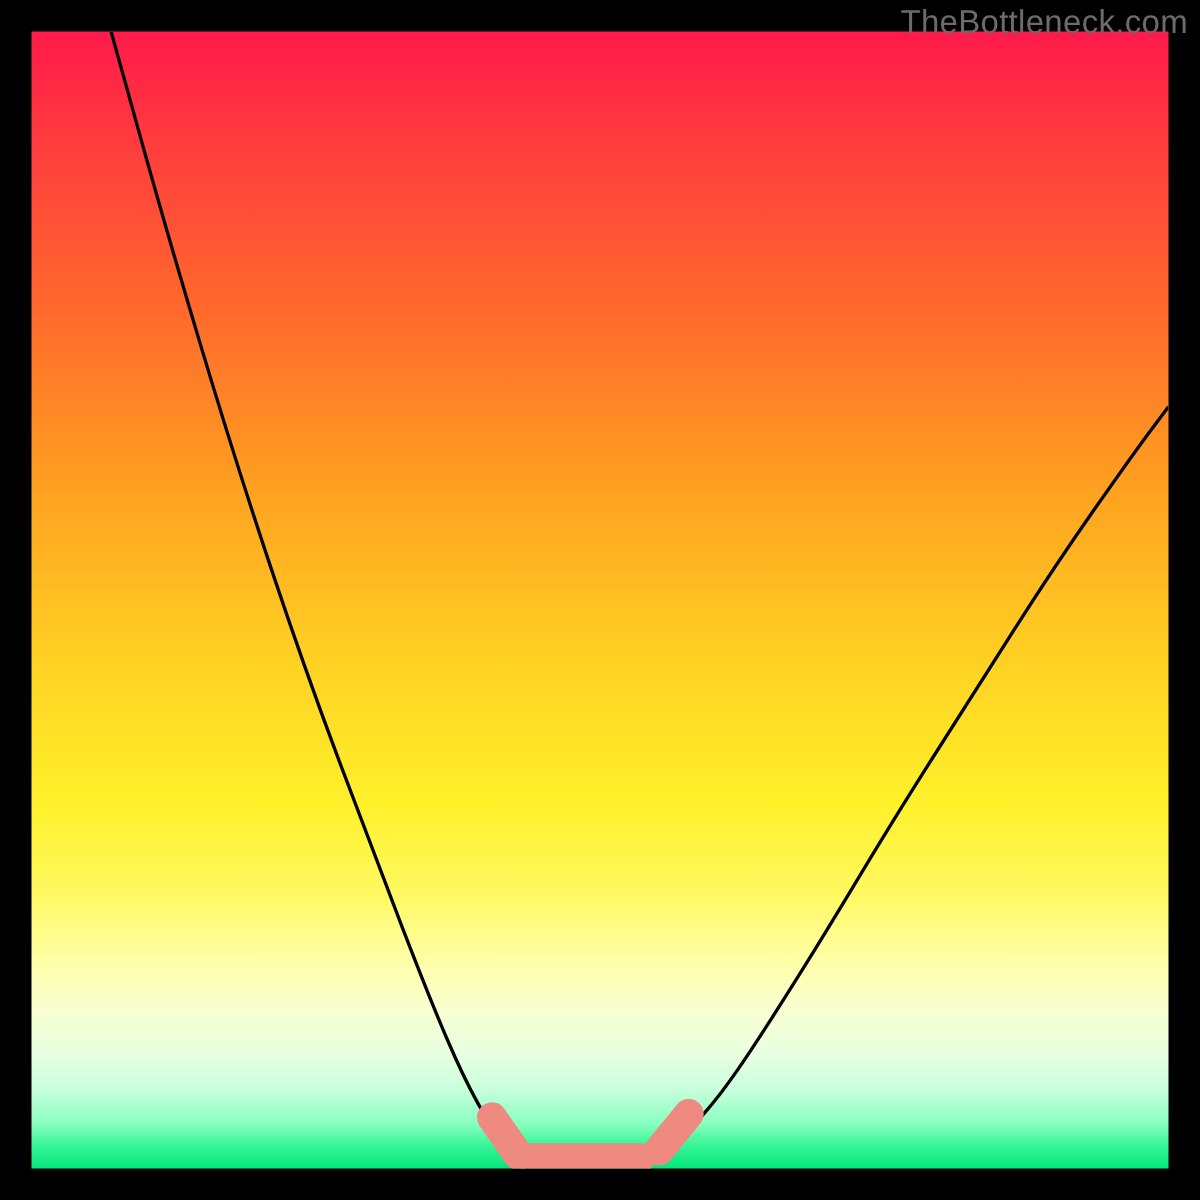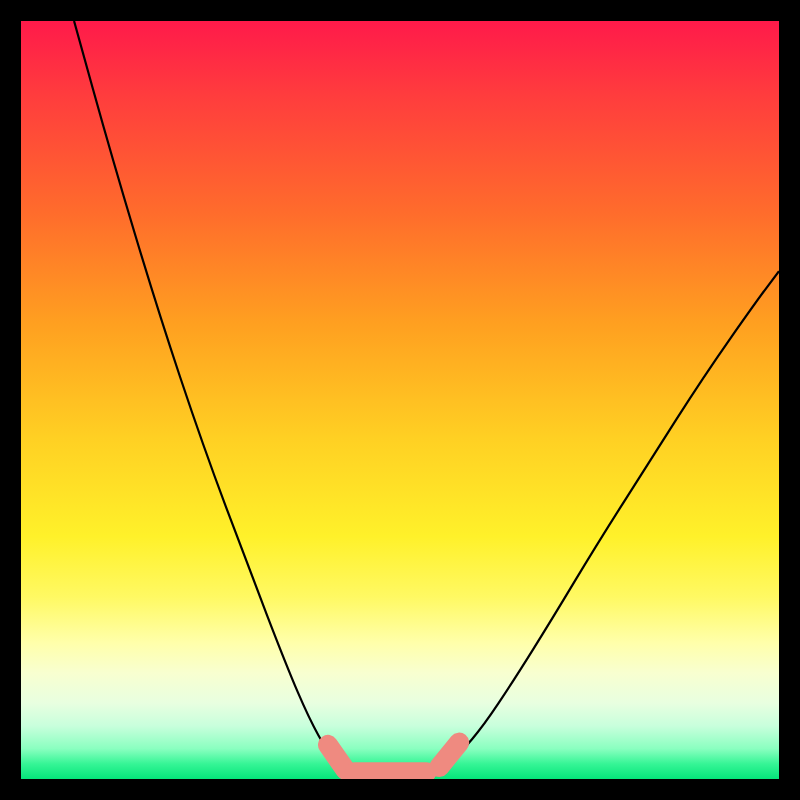--- a/index.html
+++ b/index.html
@@ -66,13 +66,14 @@
   <div class="plot-area">
     <svg class="curves" viewBox="0 0 758 758" preserveAspectRatio="none">
       <path fill="none" stroke="#000" stroke-width="2.2" d="M 53.06 0 Q 53.06 0 72.00999999999999 68.22000000000003 Q 90.96 136.44000000000005 113.69999999999999 212.24000000000004 Q 136.44 288.04 159.18 356.26 Q 181.92 424.48 204.66 485.12 Q 227.4 545.76 246.35000000000002 595.03 Q 265.3 644.3 276.67 670.8299999999999 Q 288.04 697.36 297.515 714.415 Q 306.99 731.47 314.57 739.05 Q 322.15 746.63 327.835 750.0409999999999 T 333.52 753.452"></path>
       <path fill="none" stroke="#000" stroke-width="2.2" d="M 333.52 753.452 Q 333.52 753.452 341.1 754.21 Q 348.68 754.968 356.26 755.347 Q 363.84 755.726 371.41999999999996 755.726 Q 379 755.726 386.58000000000004 755.347 Q 394.16 754.968 403.635 754.21 T 413.11 753.452"></path>
       <path fill="none" stroke="#000" stroke-width="2.2" d="M 413.11 753.452 Q 413.11 753.452 418.795 750.0409999999999 Q 424.48 746.63 432.06 739.05 Q 439.64 731.47 451.01 718.205 Q 462.38 704.94 477.53999999999996 682.2 Q 492.7 659.46 511.65 629.14 Q 530.6 598.8199999999999 553.34 560.92 Q 576.08 523.02 602.61 481.33 Q 629.14 439.64 655.6700000000001 397.95 Q 682.2 356.26 708.73 318.36 Q 735.26 280.46 746.63 265.29999999999995 T 758 250.14"></path>
       <line stroke="#ef8a80" stroke-width="20" stroke-linecap="round" x1="306.99" y1="723.89" x2="324.424" y2="748.904"></line>
       <line stroke="#ef8a80" stroke-width="20" stroke-linecap="round" x1="333.52" y1="751.178" x2="405.53000000000003" y2="751.178"></line>
       <line stroke="#ef8a80" stroke-width="20" stroke-linecap="round" x1="418.41600000000005" y1="745.872" x2="438.12399999999997" y2="721.616"></line>
     </svg>
   </div>
+  <div class="watermark">TheBottleneck.com</div>
 </div>
 
 </body></html>

